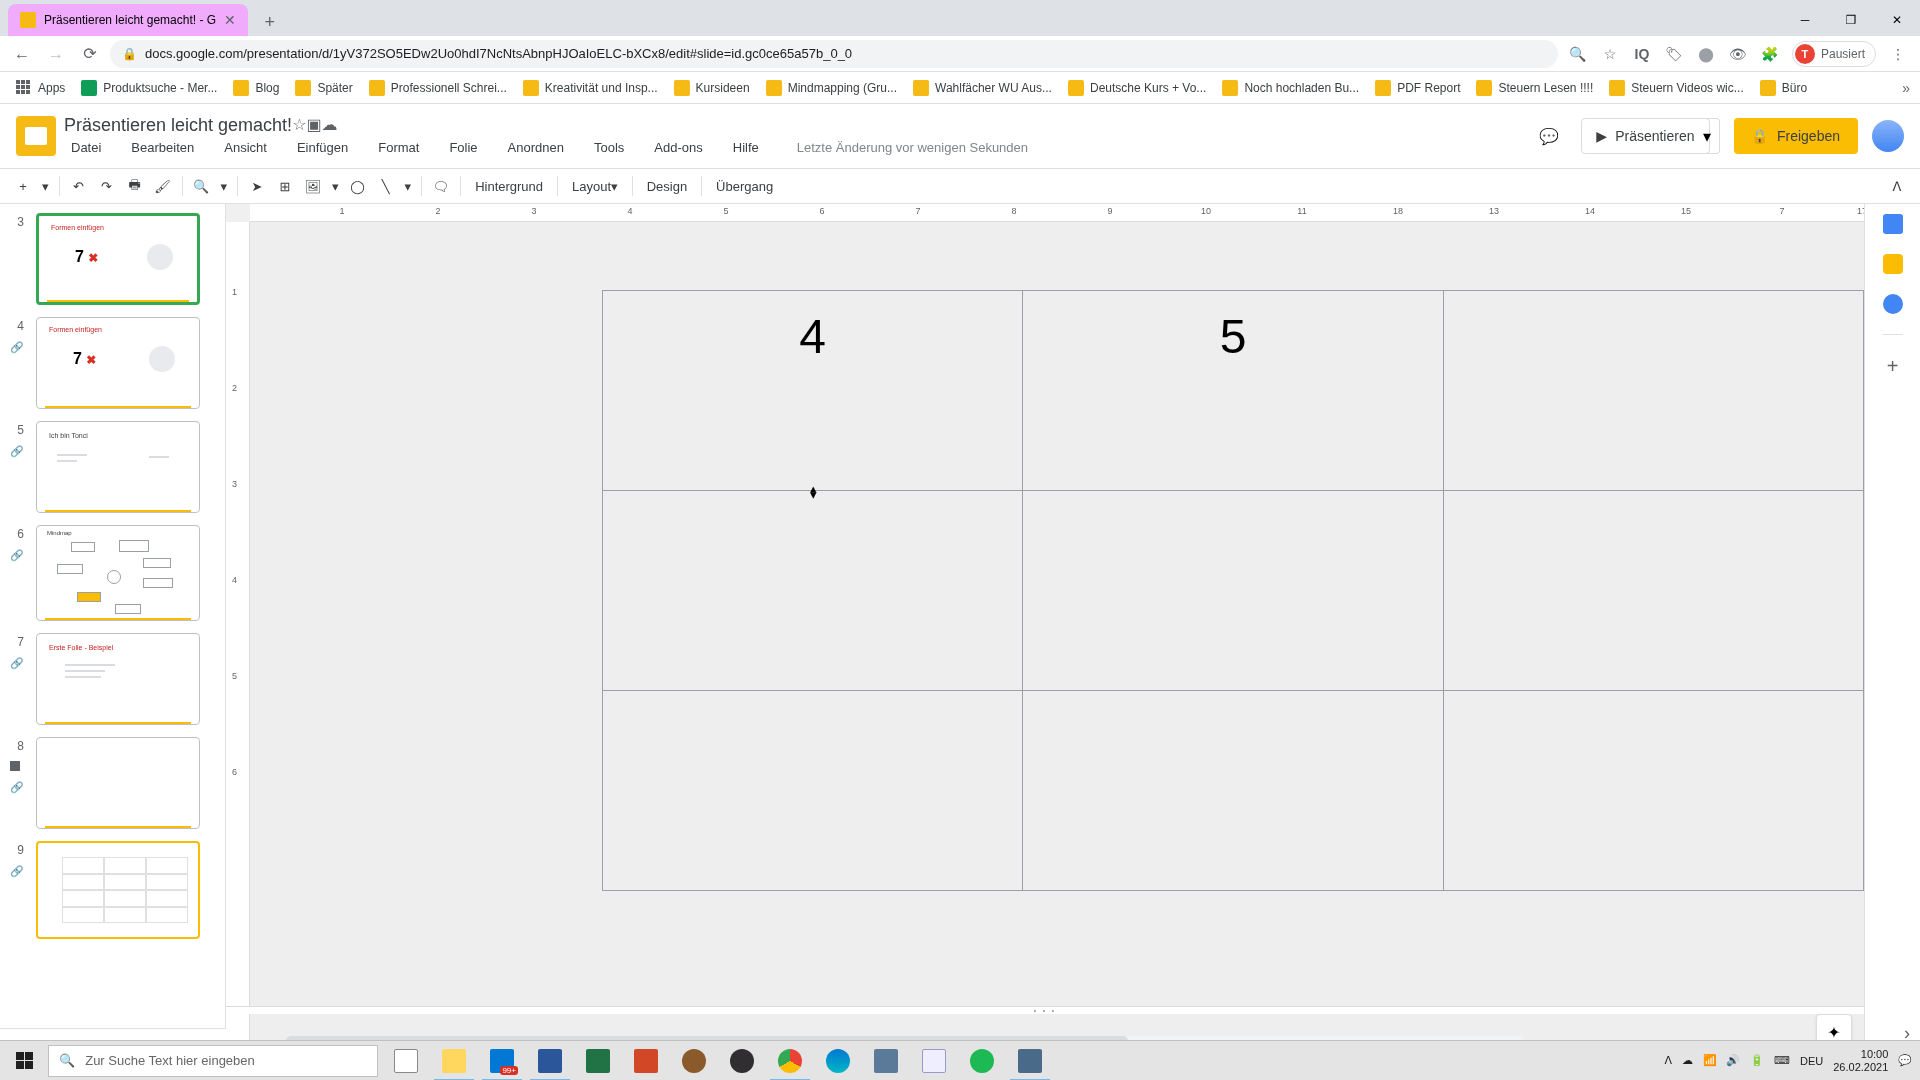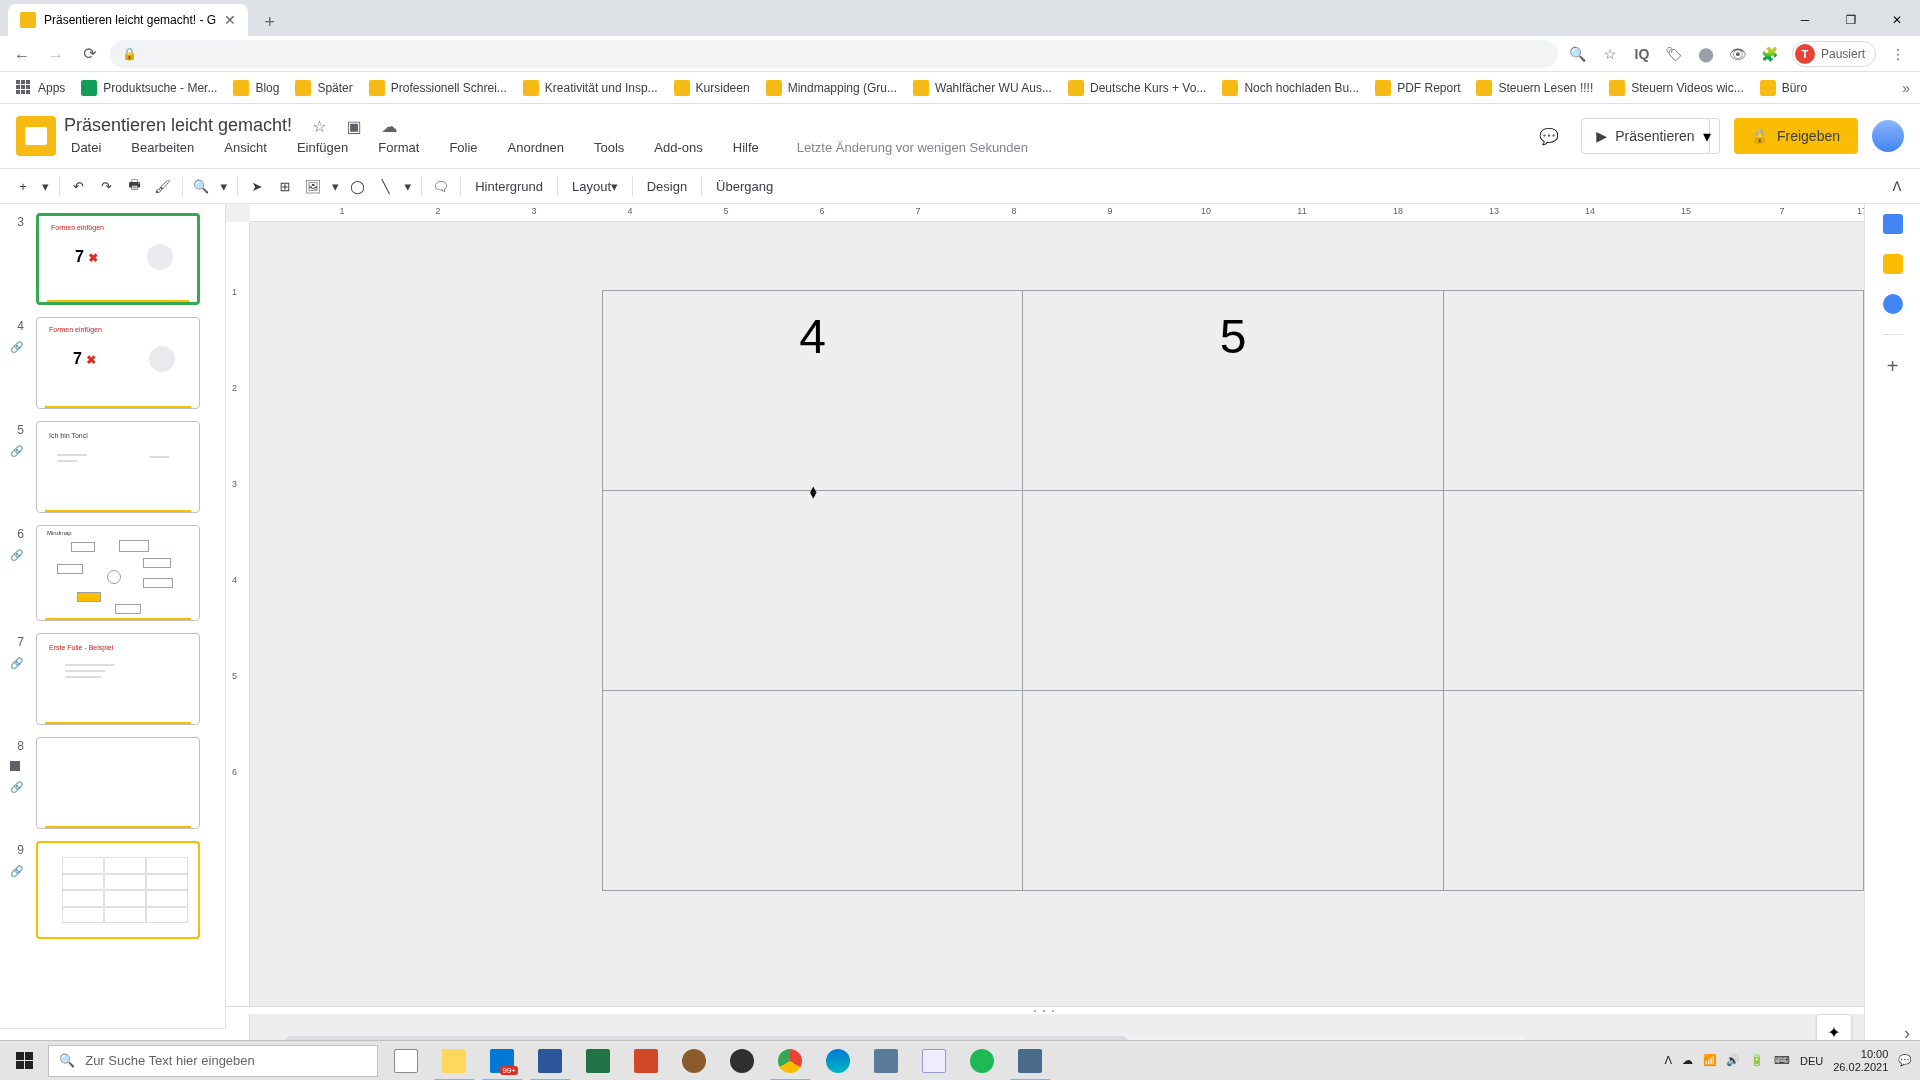--- a/index.html
+++ b/index.html
@@ -1,20 +1,20 @@
 <!DOCTYPE html>
 <html><head>
 <meta charset="utf-8">
 <style>
 * { margin: 0; padding: 0; box-sizing: border-box; font-family: Arial, sans-serif; }
 body { background: #fff; overflow: hidden; width: 1920px; height: 1080px; position: relative; }
 
 
 .chrome-tabs { height: 36px; background: #dee1e6; display: flex; align-items: flex-end; padding-left: 8px; }
-.tab { background: #ffffff; height: 32px; display: flex; align-items: center; padding: 0 12px; border-radius: 8px 8px 0 0; font-size: 12px; gap: 8px; min-width: 220px; }
+.tab { background: #f0abfc; height: 32px; display: flex; align-items: center; padding: 0 12px; border-radius: 8px 8px 0 0; font-size: 12px; gap: 8px; min-width: 220px; }
 .tab-favicon { width: 16px; height: 16px; background: #f5ba14; border-radius: 2px; }
 .tab-close { color: #5f6368; font-size: 14px; cursor: pointer; margin-left: auto; }
 .new-tab { width: 28px; height: 28px; display: flex; align-items: center; justify-content: center; color: #5f6368; font-size: 18px; margin-left: 8px; cursor: pointer; }
 .window-ctrls { margin-left: auto; display: flex; }
 .window-ctrl { width: 46px; height: 32px; display: flex; align-items: center; justify-content: center; color: #000; font-size: 12px; }
 
 
 .addr-bar { height: 36px; background: #fff; display: flex; align-items: center; padding: 0 8px; gap: 6px; border-bottom: 1px solid #e0e0e0; }
 .nav-btn { width: 28px; height: 28px; display: flex; align-items: center; justify-content: center; color: #5f6368; border-radius: 50%; }
 .nav-btn.disabled { color: #bdc1c6; }
@@ -33,21 +33,21 @@
 .apps-grid { display: grid; grid-template-columns: repeat(3,4px); grid-template-rows: repeat(3,4px); gap: 1px; }
 .apps-grid span { background: #5f6368; }
 .bm-icon.green { background: #0f9d58; }
 .bm-more { margin-left: auto; color: #5f6368; font-size: 14px; }
 
 
 .slides-hdr { height: 64px; display: flex; align-items: center; padding: 8px 16px; gap: 8px; }
 .slides-logo { width: 40px; height: 40px; background: #f5ba14; border-radius: 4px; display: flex; align-items: center; justify-content: center; }
 .slides-logo-inner { width: 22px; height: 18px; background: #fff; border-radius: 2px; }
 .title-area { display: flex; flex-direction: column; gap: 2px; }
-.title-row { display: flex; align-items: flex-end; gap: 20px; }
+.title-row { display: flex; align-items: flex-start; gap: 0; }
 .doc-title { font-size: 18px; color: #3c4043; }
 .title-icon { color: #5f6368; font-size: 16px; }
 .menu-row { display: flex; gap: 16px; font-size: 13px; color: #3c4043; }
 .menu-item { padding: 2px 7px; border-radius: 3px; }
 .last-edit { color: #80868b; margin-left: 8px; }
 .hdr-right { margin-left: auto; display: flex; align-items: center; gap: 14px; }
 .hdr-icon-btn { width: 36px; height: 36px; display: flex; align-items: center; justify-content: center; color: #5f6368; }
 .present-btn { display: flex; align-items: center; gap: 8px; border: 1px solid #dadce0; border-radius: 4px; height: 36px; padding: 0 14px; font-size: 14px; color: #3c4043; }
 .present-dd { border: 1px solid #dadce0; border-left: none; border-radius: 0 4px 4px 0; height: 36px; width: 24px; display: flex; align-items: center; justify-content: center; margin-left: -14px; }
 .share-btn { background: #fbbc04; border-radius: 4px; height: 36px; padding: 0 18px; display: flex; align-items: center; gap: 8px; font-size: 14px; font-weight: 500; color: #3c4043; }
@@ -137,20 +137,21 @@
     <div class="window-ctrl">✕</div>
   </div>
 </div>
 
 <div class="addr-bar">
   <div class="nav-btn">←</div>
   <div class="nav-btn disabled">→</div>
   <div class="nav-btn">⟳</div>
   <div class="url-field">
     <span class="lock">🔒</span>
+    <span>docs.google.com/presentation/d/1yV372SO5EDw2Uo0hdI7NcNtsAbnpHJOaIoELC-bXCx8/edit#slide=id.gc0ce65a57b_0_0</span>
   </div>
   <div class="addr-icons">
     <div class="addr-icon">🔍</div>
     <div class="addr-icon">☆</div>
     <div class="addr-icon" style="font-size:14px;font-weight:bold;">IQ</div>
     <div class="addr-icon">🏷</div>
     <div class="addr-icon" style="color:#9aa0a6;">⬤</div>
     <div class="addr-icon">👁</div>
     <div class="addr-icon">🧩</div>
     <div class="profile-chip">

